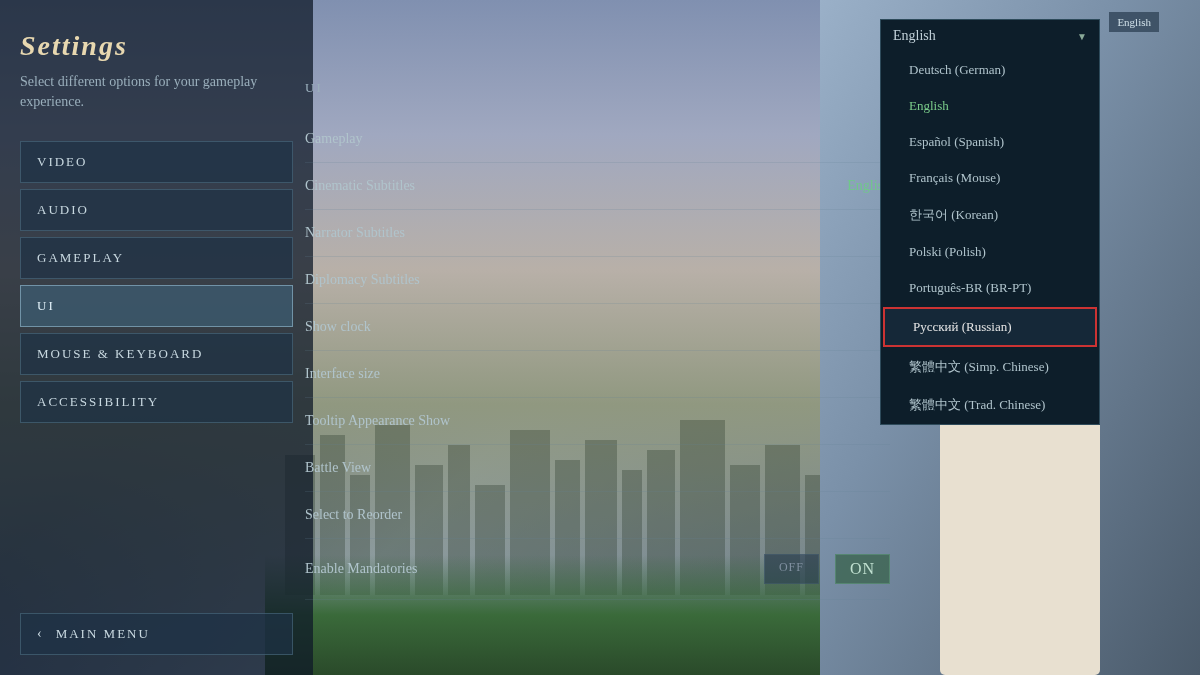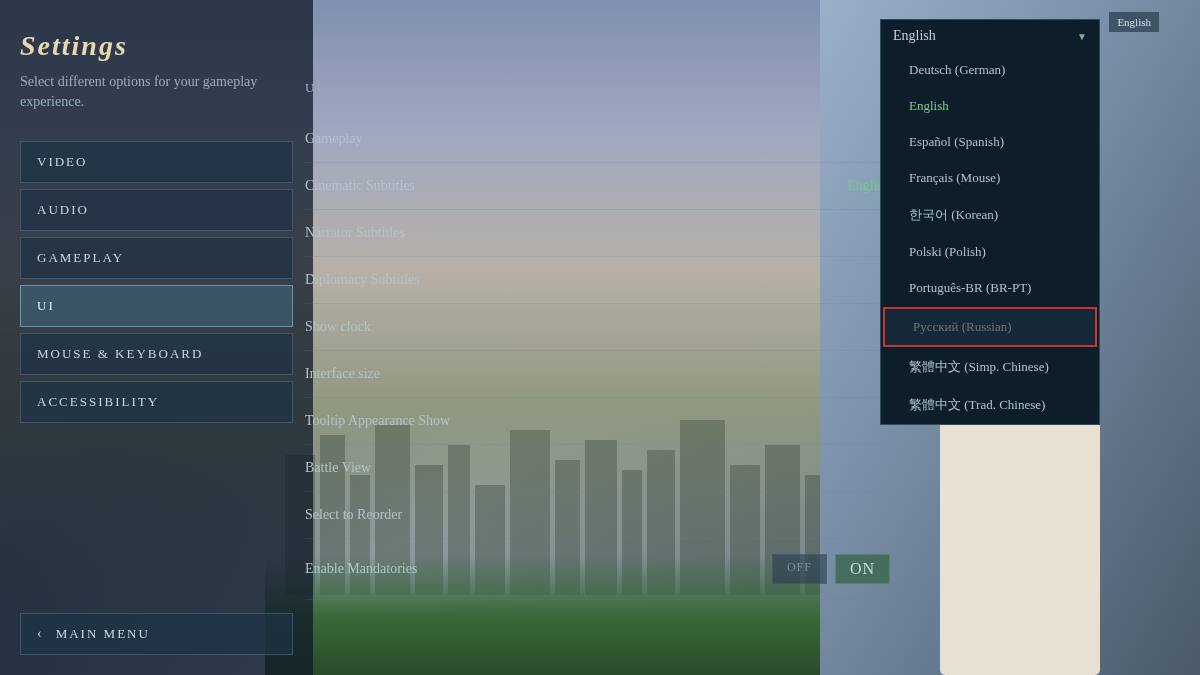--- a/index.html
+++ b/index.html
@@ -155,21 +155,21 @@
     .settings-item-value {
       display: flex;
       align-items: center;
       gap: 8px;
       color: #d0e0e8;
       font-size: 14px;
     }
 
     .toggle-container {
       display: flex;
-      gap: 8px;
+      gap: 16px;
       border-radius: 13px;
     }
 
     .toggle-off {
       padding: 5px 14px;
       background: rgba(40, 60, 80, 0.6);
       color: #8090a0;
       font-size: 12px;
       letter-spacing: 1px;
       border: 1px solid rgba(80, 110, 130, 0.3);
@@ -205,21 +205,21 @@
       font-size: 13px;
       cursor: pointer;
     }
 
     .dropdown-item.selected {
       color: #7acc8a;
     }
 
     .dropdown-item.highlighted {
       border: 2px solid #cc3333;
-      color: #737373;
+      color: #e5e5e5;
       background: rgba(30, 50, 70, 0.5);
       margin: 1px 2px;
     }
 
     
     .english-tooltip {
       position: absolute;
       top: -8px;
       right: -60px;
       background: rgba(60, 80, 100, 0.95);

